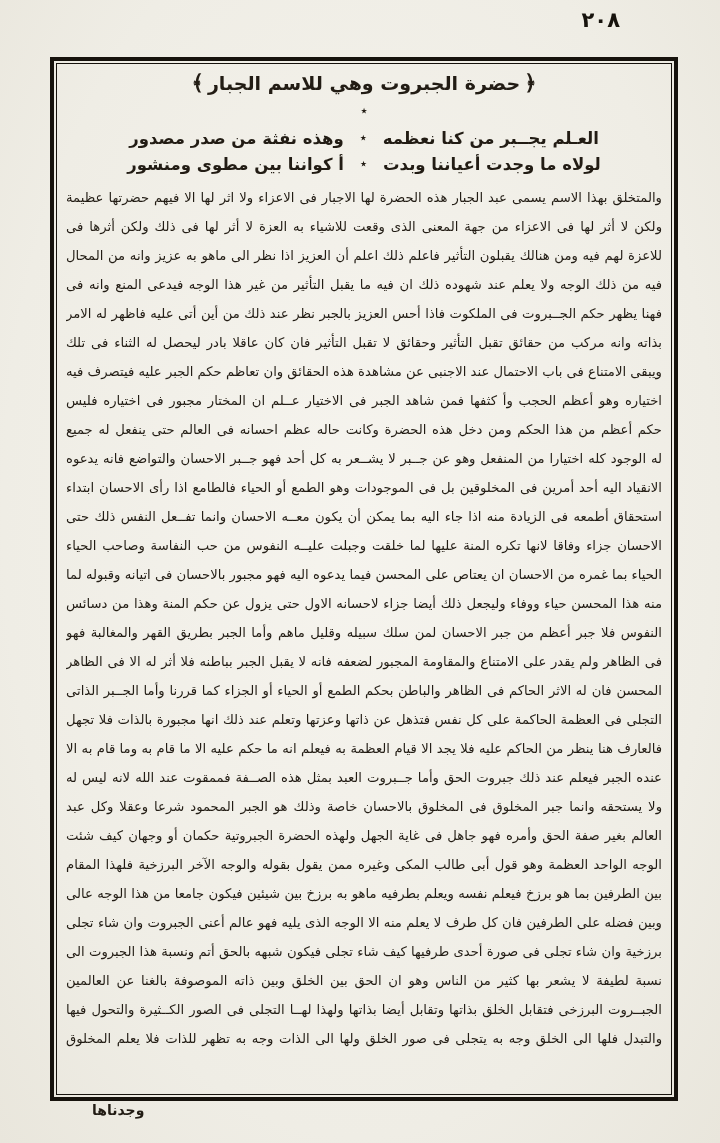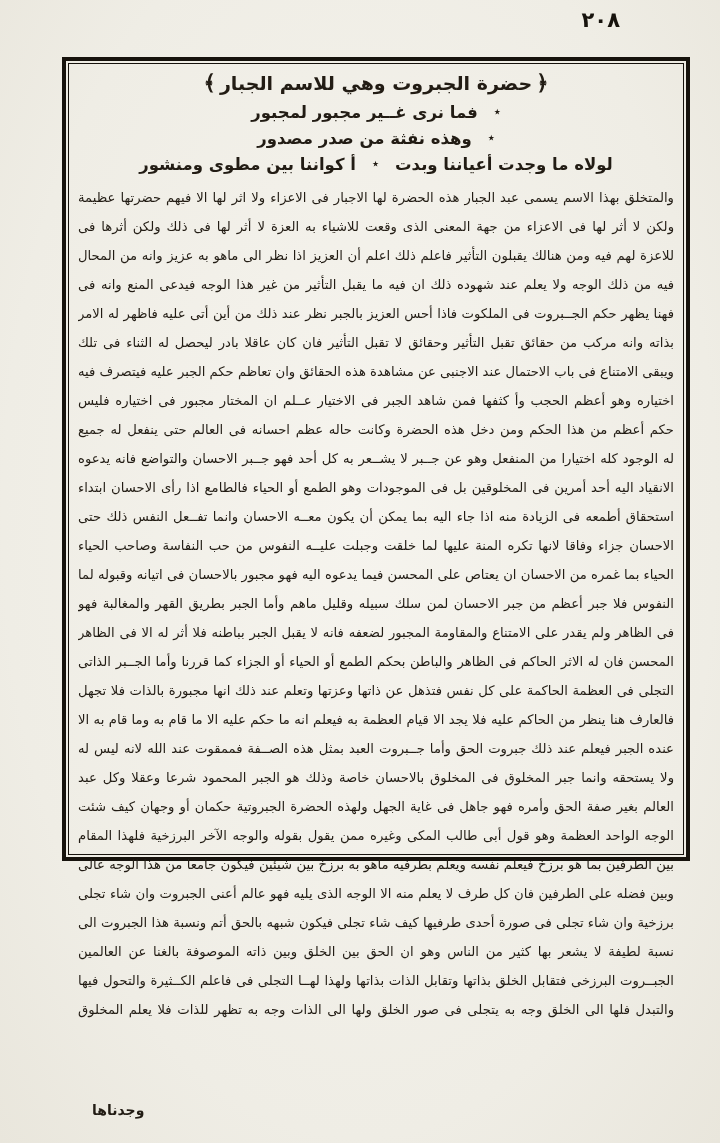--- a/index.html
+++ b/index.html
@@ -11,21 +11,21 @@
     font-family:"DejaVu Sans", sans-serif;
     color:#221c14;
     overflow:hidden;
   }
   .page-number{
     position:absolute;top:8px;right:100px;
     font-size:21px;font-weight:bold;letter-spacing:2px;
     color:#17130d;
   }
   .frame{
-    position:absolute;top:57px;left:62px;width:628px;height:804px;
+    position:absolute;top:57px;left:50px;width:628px;height:1044px;
     border:4px solid #17130d;
     box-sizing:border-box;
     background:transparent;
   }
   .frame-inner{
     position:absolute;inset:2px;
     border:1.5px solid #17130d;
     box-sizing:border-box;
     padding:4px 9px 0 9px;
     direction:rtl;
@@ -73,23 +73,23 @@
   <div class="frame">
     <div class="frame-inner">
 
       <div class="section-title">
         <span class="bracket">﴿</span><span>حضرة الجبروت وهي للاسم الجبار</span><span class="bracket">﴾</span>
       </div>
 
       <div class="poem">
         <div class="poem-line">
           <span class="verse-sep">٭</span>
-          <span>فما نرى غــير مجبور لمجبور</span>
         </div>
         <div class="poem-line">
+          <span>العـلم يجــبر من كنا نعظمه</span>
           <span class="verse-sep">٭</span>
           <span>وهذه نفثة من صدر مصدور</span>
         </div>
         <div class="poem-line">
           <span>لولاه ما وجدت أعياننا وبدت</span>
           <span class="verse-sep">٭</span>
           <span>أ كواننا بين مطوى ومنشور</span>
         </div>
       </div>
 
@@ -101,34 +101,35 @@
         <div class="body-line">فهنا يظهر حكم الجــبروت فى الملكوت فاذا أحس العزيز بالجبر نظر عند ذلك من أين أتى عليه فاظهر له الامر ان جهله</div>
         <div class="body-line">بذاته وانه مركب من حقائق تقبل التأثير وحقائق لا تقبل التأثير فان كان عاقلا بادر ليحصل له الثناء فى تلك المبادرة</div>
         <div class="body-line">ويبقى الامتناع فى باب الاحتمال عند الاجنبى عن مشاهدة هذه الحقائق وان تعاظم حكم الجبر عليه فيتصرف فيه فى</div>
         <div class="body-line">اختياره وهو أعظم الحجب وأ كثفها فمن شاهد الجبر فى الاختيار عــلم ان المختار مجبور فى اختياره فليس للجبروت</div>
         <div class="body-line">حكم أعظم من هذا الحكم ومن دخل هذه الحضرة وكانت حاله عظم احسانه فى العالم حتى ينفعل له جميع العالم بل ينفعل</div>
         <div class="body-line">له الوجود كله اختيارا من المنفعل وهو عن جــبر لا يشــعر به كل أحد فهو جــبر الاحسان والتواضع فانه يدعوه الى</div>
         <div class="body-line">الانقياد اليه أحد أمرين فى المخلوقين بل فى الموجودات وهو الطمع أو الحياء فالطامع اذا رأى الاحسان ابتداء من غير</div>
         <div class="body-line">استحقاق أطمعه فى الزيادة منه اذا جاء اليه بما يمكن أن يكون معــه الاحسان وانما تفــعل النفس ذلك حتى يكون</div>
         <div class="body-line">الاحسان جزاء وفاقا لانها تكره المنة عليها لما خلقت وجبلت عليــه النفوس من حب النفاسة وصاحب الحياء يمنعه</div>
         <div class="body-line">الحياء بما غمره من الاحسان ان يعتاص على المحسن فيما يدعوه اليه فهو مجبور بالاحسان فى اتيانه وقبوله لما يريده</div>
+        <div class="body-line">منه هذا المحسن حياء ووفاء وليجعل ذلك أيضا جزاء لاحسانه الاول حتى يزول عن حكم المنة وهذا من دسائس</div>
         <div class="body-line">النفوس فلا جبر أعظم من جبر الاحسان لمن سلك سبيله وقليل ماهم وأما الجبر بطريق القهر والمغالبة فهو وان قبل</div>
         <div class="body-line">فى الظاهر ولم يقدر على الامتناع والمقاومة المجبور لضعفه فانه لا يقبل الجبر بباطنه فلا أثر له الا فى الظاهر بخلاف جبر</div>
         <div class="body-line">المحسن فان له الاثر الحاكم فى الظاهر والباطن بحكم الطمع أو الحياء أو الجزاء كما قررنا وأما الجــبر الذاتى فهو عن</div>
         <div class="body-line">التجلى فى العظمة الحاكمة على كل نفس فتذهل عن ذاتها وعزتها وتعلم عند ذلك انها مجبورة بالذات فلا تجهل نفسها</div>
         <div class="body-line">فالعارف هنا ينظر من الحاكم عليه فلا يجد الا قيام العظمة به فيعلم انه ما حكم عليه الا ما قام به وما قام به الا الاحدث فيعظم</div>
         <div class="body-line">عنده الجبر فيعلم عند ذلك جبروت الحق وأما جــبروت العبد بمثل هذه الصــفة فممقوت عند الله لانه ليس له ذلك</div>
         <div class="body-line">ولا يستحقه وانما جبر المخلوق فى المخلوق بالاحسان خاصة وذلك هو الجبر المحمود شرعا وعقلا وكل عبد أظهر القهر فى</div>
         <div class="body-line">العالم بغير صفة الحق وأمره فهو جاهل فى غاية الجهل ولهذه الحضرة الجبروتية حكمان أو وجهان كيف شئت قل</div>
         <div class="body-line">الوجه الواحد العظمة وهو قول أبى طالب المكى وغيره ممن يقول بقوله والوجه الآخر البرزخية فلهذا المقام الجمع</div>
         <div class="body-line">بين الطرفين بما هو برزخ فيعلم نفسه ويعلم بطرفيه ماهو به برزخ بين شيئين فيكون جامعا من هذا الوجه عالى المقام</div>
         <div class="body-line">وبين فضله على الطرفين فان كل طرف لا يعلم منه الا الوجه الذى يليه فهو عالم أعنى الجبروت وان شاء تجلى فى صورة</div>
         <div class="body-line">برزخية وان شاء تجلى فى صورة أحدى طرفيها كيف شاء تجلى فيكون شبهه بالحق أتم ونسبة هذا الجبروت الى الحق</div>
         <div class="body-line">نسبة لطيفة لا يشعر بها كثير من الناس وهو ان الحق بين الخلق وبين ذاته الموصوفة بالغنا عن العالمين فالالوهة فى</div>
-        <div class="body-line">الجبــروت البرزخى فتقابل الخلق بذاتها وتقابل الذات بذاتها ولهذا لهــا التجلى فى فاعلم الكــثيرة والتحول فيها</div>
+        <div class="body-line">الجبــروت البرزخى فتقابل الخلق بذاتها وتقابل أيضا بذاتها ولهذا لهــا التجلى فى الصور الكــثيرة والتحول فيها</div>
         <div class="body-line">والتبدل فلها الى الخلق وجه به يتجلى فى صور الخلق ولها الى الذات وجه به تظهر للذات فلا يعلم المخلوق الذات الا من</div>
       </div>
 
     </div>
   </div>
 
   <div class="catchword">وجدناها</div>
 
 </div>
 

